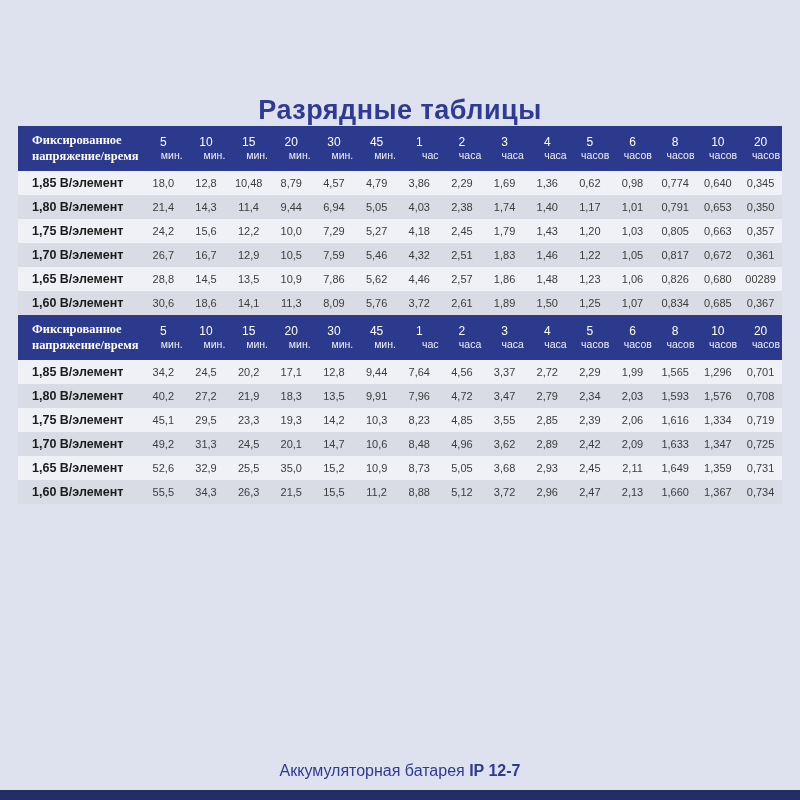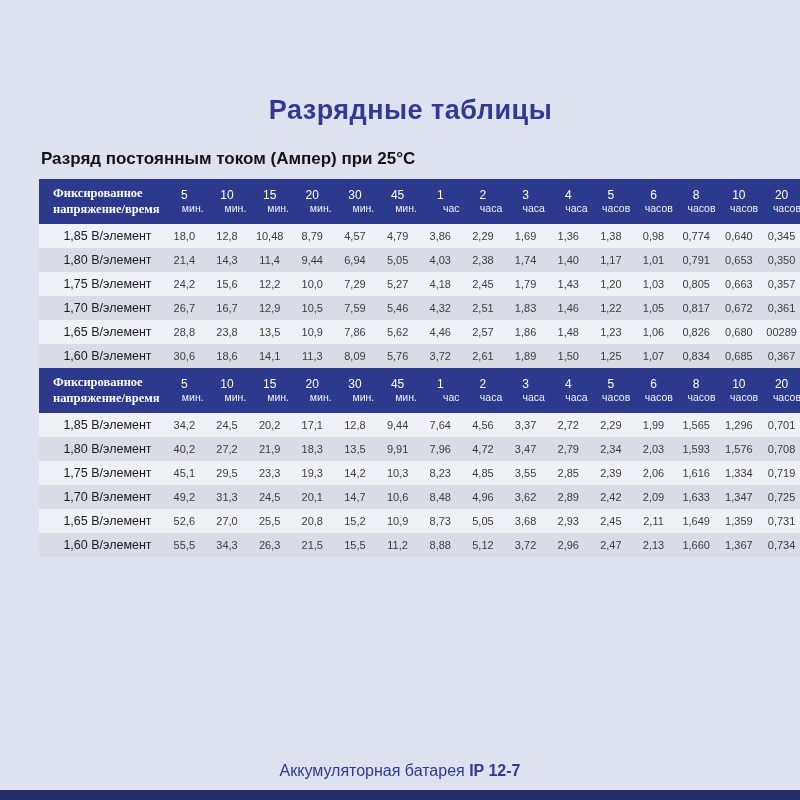--- a/index.html
+++ b/index.html
@@ -7,21 +7,20 @@
   body {
     font-family: "Liberation Sans", "DejaVu Sans", sans-serif;
     background: var(--bg, #dee1ee);
   }
   .page {
     position: relative;
     width: 800px;
     height: 800px;
     background: var(--bg, #dee1ee);
     overflow: hidden;
-    padding-left: 21px;
   }
   .main-title {
     padding-top: 94px;
     text-align: center;
     font-size: 27px;
     line-height: 32px;
     font-weight: 600;
     letter-spacing: 0.5px;
     color: var(--accent, #2f3a94);
   }
@@ -58,24 +57,24 @@
   thead th .col-val { font-size: 12px; line-height: 14px; }
   thead th .col-unit { font-size: 10.5px; line-height: 13px; opacity: 0.92; text-align: right; }
   tbody td {
     text-align: center;
     font-size: 11px;
     color: #3c3c3c;
     padding: 5px 1px;
     line-height: 14px;
   }
   tbody td.row-label {
-    text-align: center;
+    text-align: left;
     padding-left: 14px;
     font-size: 12.5px;
-    font-weight: 400;
+    font-weight: 700;
     color: #1b1b1b;
   }
   tbody tr:nth-child(odd)  { background: var(--rowlight, #f0f1f7); }
   tbody tr:nth-child(even) { background: var(--rowdark,  #d9dbe5); }
   .footer-caption {
     position: absolute;
     left: 0;
     bottom: 20px;
     width: 100%;
     text-align: center;
@@ -92,21 +91,20 @@
     background: var(--bar, #242e66);
   }
 </style>
 </head>
 <body>
 
 <div class="page">
 
   <h1 class="main-title">Разрядные таблицы</h1>
 
-  <h2 class="section-heading">Разряд постоянным током (Ампер) при 25°C</h2>
   <table class="data-table" data-table="tables.0">
     <colgroup>
         <col class="label-col">
       </colgroup>
     <thead>
         <tr>
           <th class="corner">
             <div>Фиксированное</div>
             <div>напряжение/время</div>
           </th>
@@ -178,21 +176,21 @@
           <td>18,0</td>
           <td>12,8</td>
           <td>10,48</td>
           <td>8,79</td>
           <td>4,57</td>
           <td>4,79</td>
           <td>3,86</td>
           <td>2,29</td>
           <td>1,69</td>
           <td>1,36</td>
-          <td>1,38</td>
+          <td>0,62</td>
           <td>0,98</td>
           <td>0,774</td>
           <td>0,640</td>
           <td>0,345</td>
         </tr>
         <tr>
           <td class="row-label">1,80 В/элемент</td>
           <td>21,4</td>
           <td>14,3</td>
           <td>11,4</td>
@@ -241,21 +239,21 @@
           <td>1,46</td>
           <td>1,22</td>
           <td>1,05</td>
           <td>0,817</td>
           <td>0,672</td>
           <td>0,361</td>
         </tr>
         <tr>
           <td class="row-label">1,65 В/элемент</td>
           <td>28,8</td>
-          <td>23,8</td>
+          <td>14,5</td>
           <td>13,5</td>
           <td>10,9</td>
           <td>7,86</td>
           <td>5,62</td>
           <td>4,46</td>
           <td>2,57</td>
           <td>1,86</td>
           <td>1,48</td>
           <td>1,23</td>
           <td>1,06</td>
@@ -425,23 +423,23 @@
           <td>2,89</td>
           <td>2,42</td>
           <td>2,09</td>
           <td>1,633</td>
           <td>1,347</td>
           <td>0,725</td>
         </tr>
         <tr>
           <td class="row-label">1,65 В/элемент</td>
           <td>52,6</td>
-          <td>27,0</td>
+          <td>32,9</td>
           <td>25,5</td>
-          <td>20,8</td>
+          <td>35,0</td>
           <td>15,2</td>
           <td>10,9</td>
           <td>8,73</td>
           <td>5,05</td>
           <td>3,68</td>
           <td>2,93</td>
           <td>2,45</td>
           <td>2,11</td>
           <td>1,649</td>
           <td>1,359</td>

